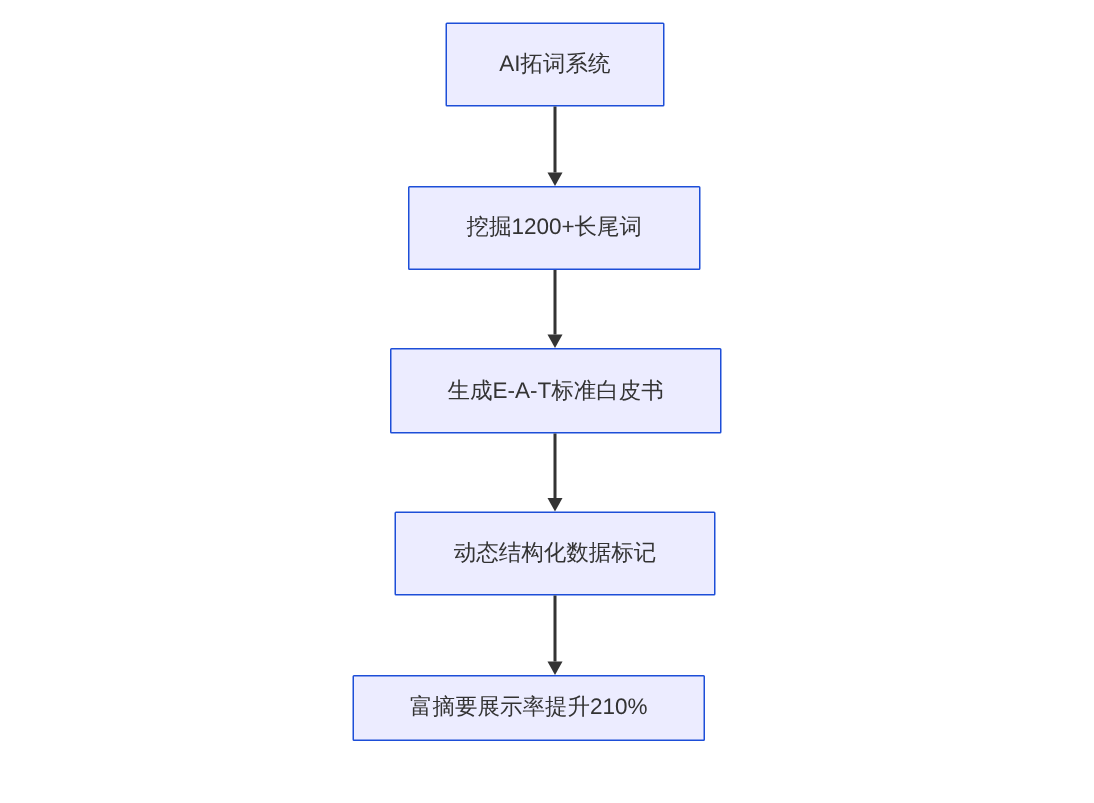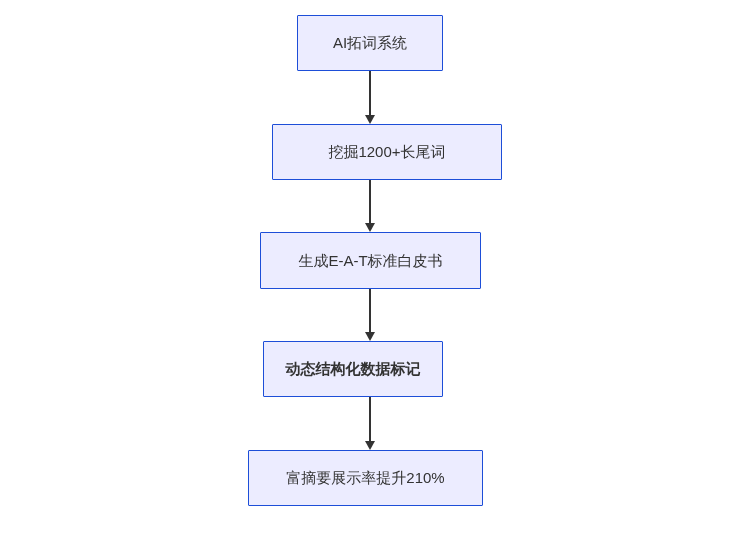--- a/index.html
+++ b/index.html
@@ -62,44 +62,44 @@
 
   <div class="node" style="left:297px; top:15px; width:146px; height:56px;">
     <span class="node-label">AI拓词系统</span>
   </div>
 
   <div class="edge" style="left:364px; top:71px; height:53px;">
     <div class="edge-line"></div>
     <div class="arrowhead"></div>
   </div>
 
-  <div class="node" style="left:272px; top:124px; width:230px; height:56px;">
+  <div class="node" style="left:272px; top:124px; width:195px; height:56px;">
     <span class="node-label">挖掘1200+长尾词</span>
   </div>
 
   <div class="edge" style="left:364px; top:180px; height:52px;">
     <div class="edge-line"></div>
     <div class="arrowhead"></div>
   </div>
 
   <div class="node" style="left:260px; top:232px; width:221px; height:57px;">
     <span class="node-label">生成E-A-T标准白皮书</span>
   </div>
 
   <div class="edge" style="left:364px; top:289px; height:52px;">
     <div class="edge-line"></div>
     <div class="arrowhead"></div>
   </div>
 
-  <div class="node" style="left:263px; top:341px; width:180px; height:56px;font-weight:bold;">
+  <div class="node" style="left:263px; top:341px; width:214px; height:56px;">
     <span class="node-label">动态结构化数据标记</span>
   </div>
 
   <div class="edge" style="left:364px; top:397px; height:53px;">
     <div class="edge-line"></div>
     <div class="arrowhead"></div>
   </div>
 
-  <div class="node" style="left:248px; top:450px; width:235px; height:56px;">
+  <div class="node" style="left:235px; top:450px; width:235px; height:44px;">
     <span class="node-label">富摘要展示率提升210%</span>
   </div>
 
 </div>
 
 </body></html>

